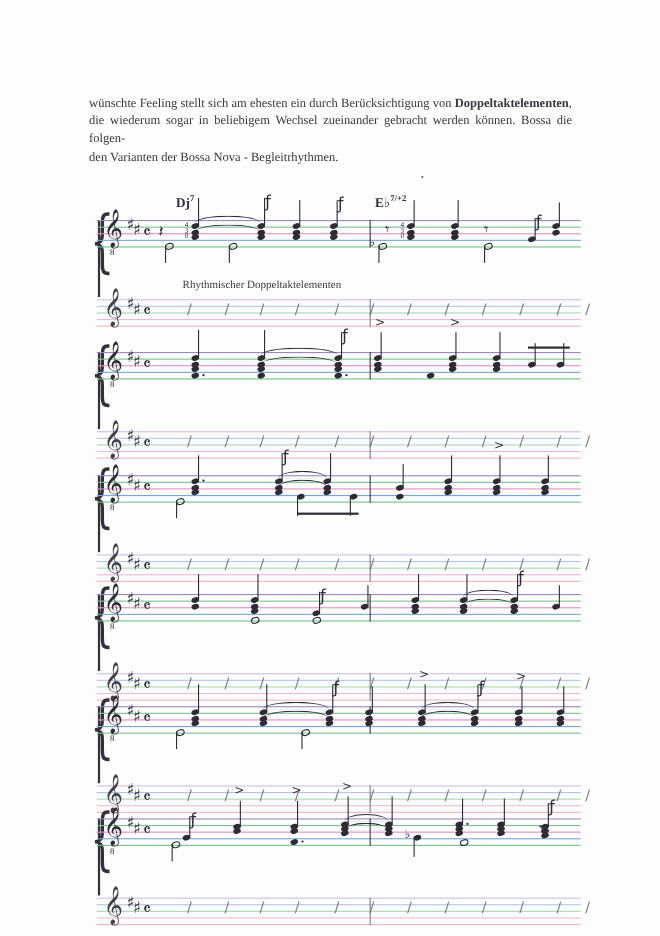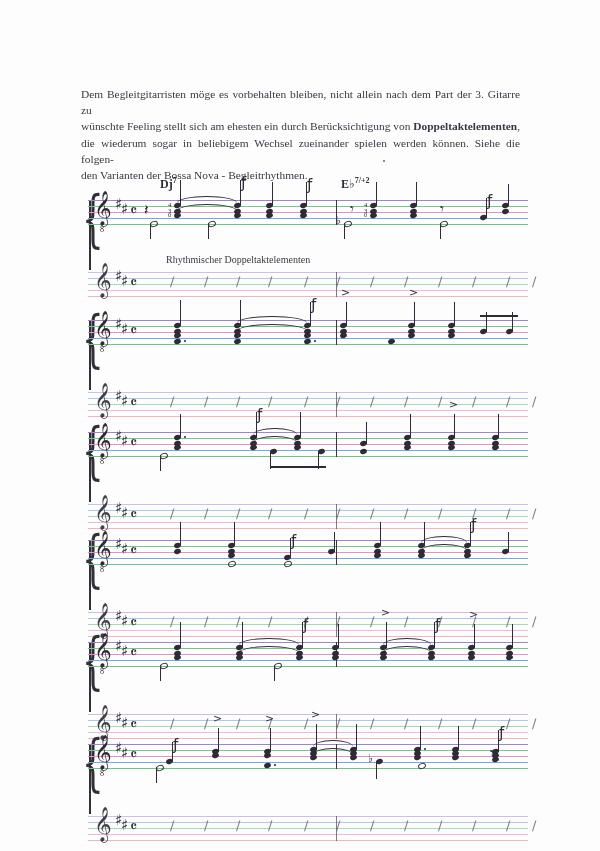--- a/index.html
+++ b/index.html
@@ -242,23 +242,22 @@
     background: #2e2b35;
   }
 </style>
 </head>
 <body>
 
 <div class="page">
 
 
   <div class="body-text">
-      <div style="white-space: normal; text-align: justify; text-align-last: justify;">Dem Begleitgitarristen möge es vorbehalten bleiben, nicht allein nach dem Part der 3. Gitarre zu</div>
       <div style="white-space: normal; text-align: justify; text-align-last: justify;">wünschte Feeling stellt sich am ehesten ein durch Berücksichtigung von <b>Doppeltaktelementen</b>,</div>
-      <div style="white-space: normal; text-align: justify; text-align-last: justify;">die wiederum sogar in beliebigem Wechsel zueinander spielen werden können. Siehe die folgen-</div>
+      <div style="white-space: normal; text-align: justify; text-align-last: justify;">die wiederum sogar in beliebigem Wechsel zueinander gebracht werden können. Bossa die folgen-</div>
       <div style="white-space: nowrap; text-align: left;">den Varianten der Bossa Nova - Begleitrhythmen.</div>
     </div>
   <div class="stray-dot"></div>
 
   <div id="score-root">
       <div class="system" style="top: 198px; height: 100px;">
         <div class="brace" style="top: -6px;">{</div>
         <div class="sysbar" style="top: 2px; height: 70px;"></div>
         <div class="staff alt" style="top: 2px;">
           <div class="ln l1"></div>

